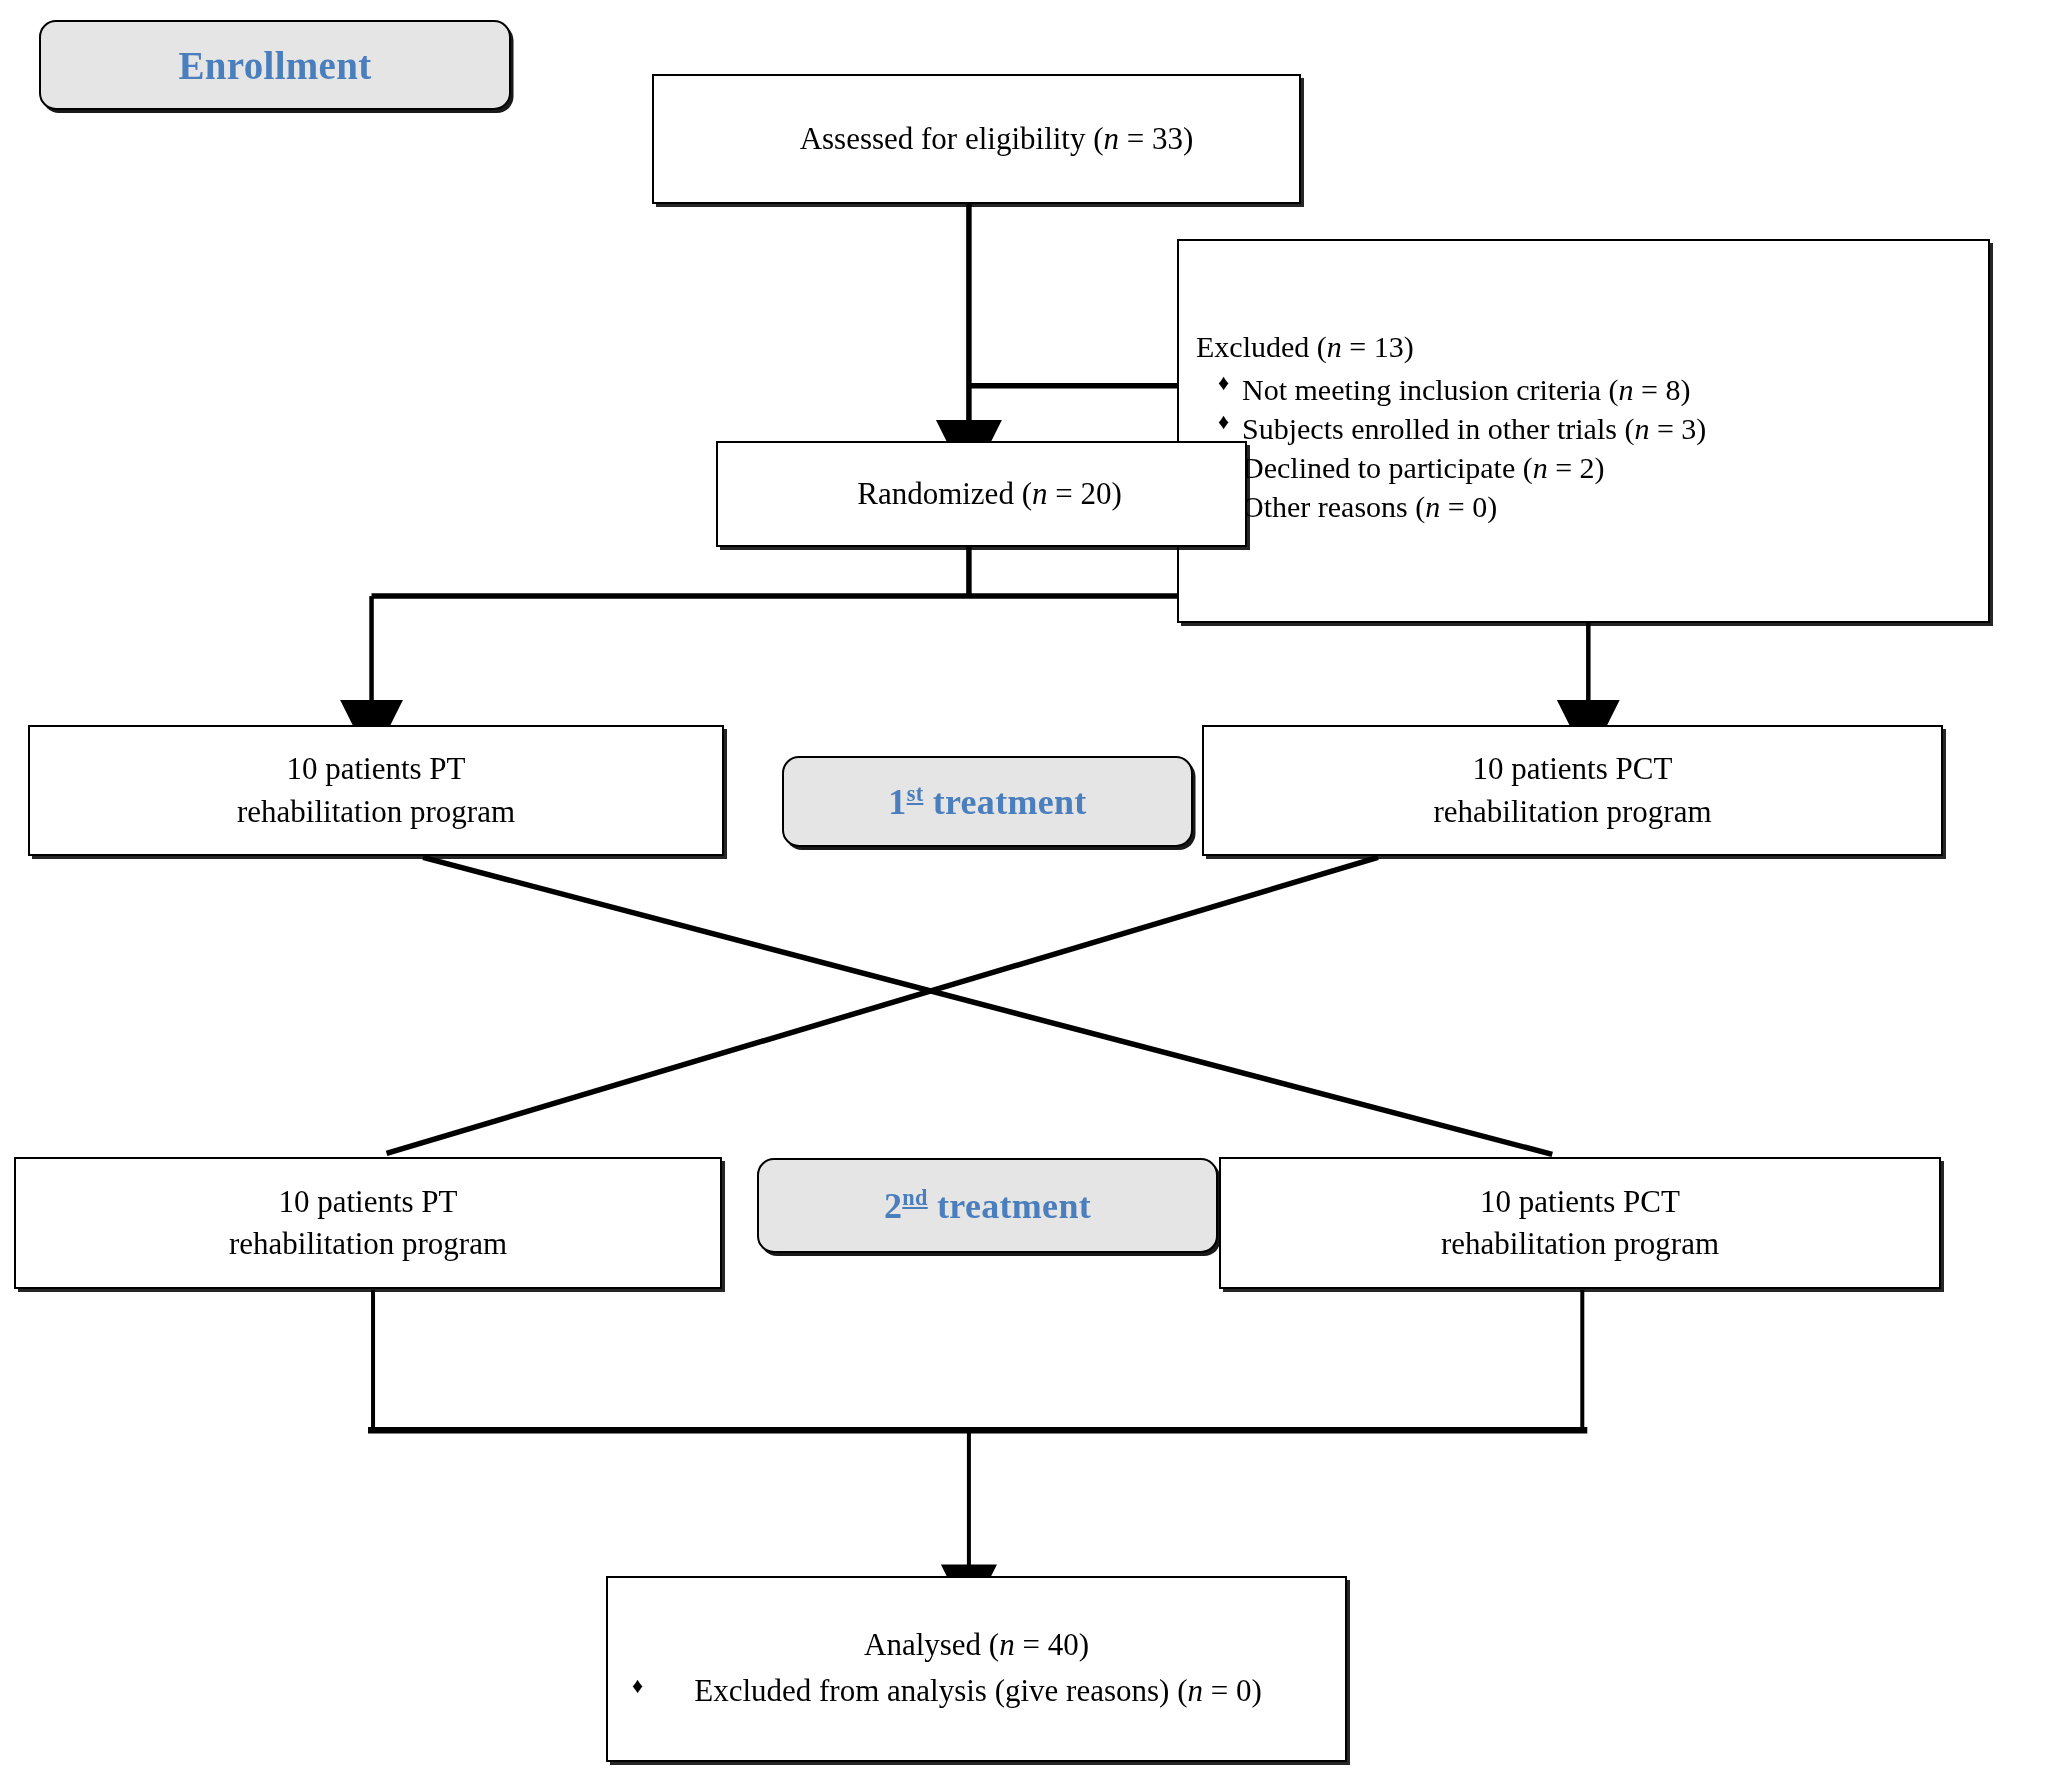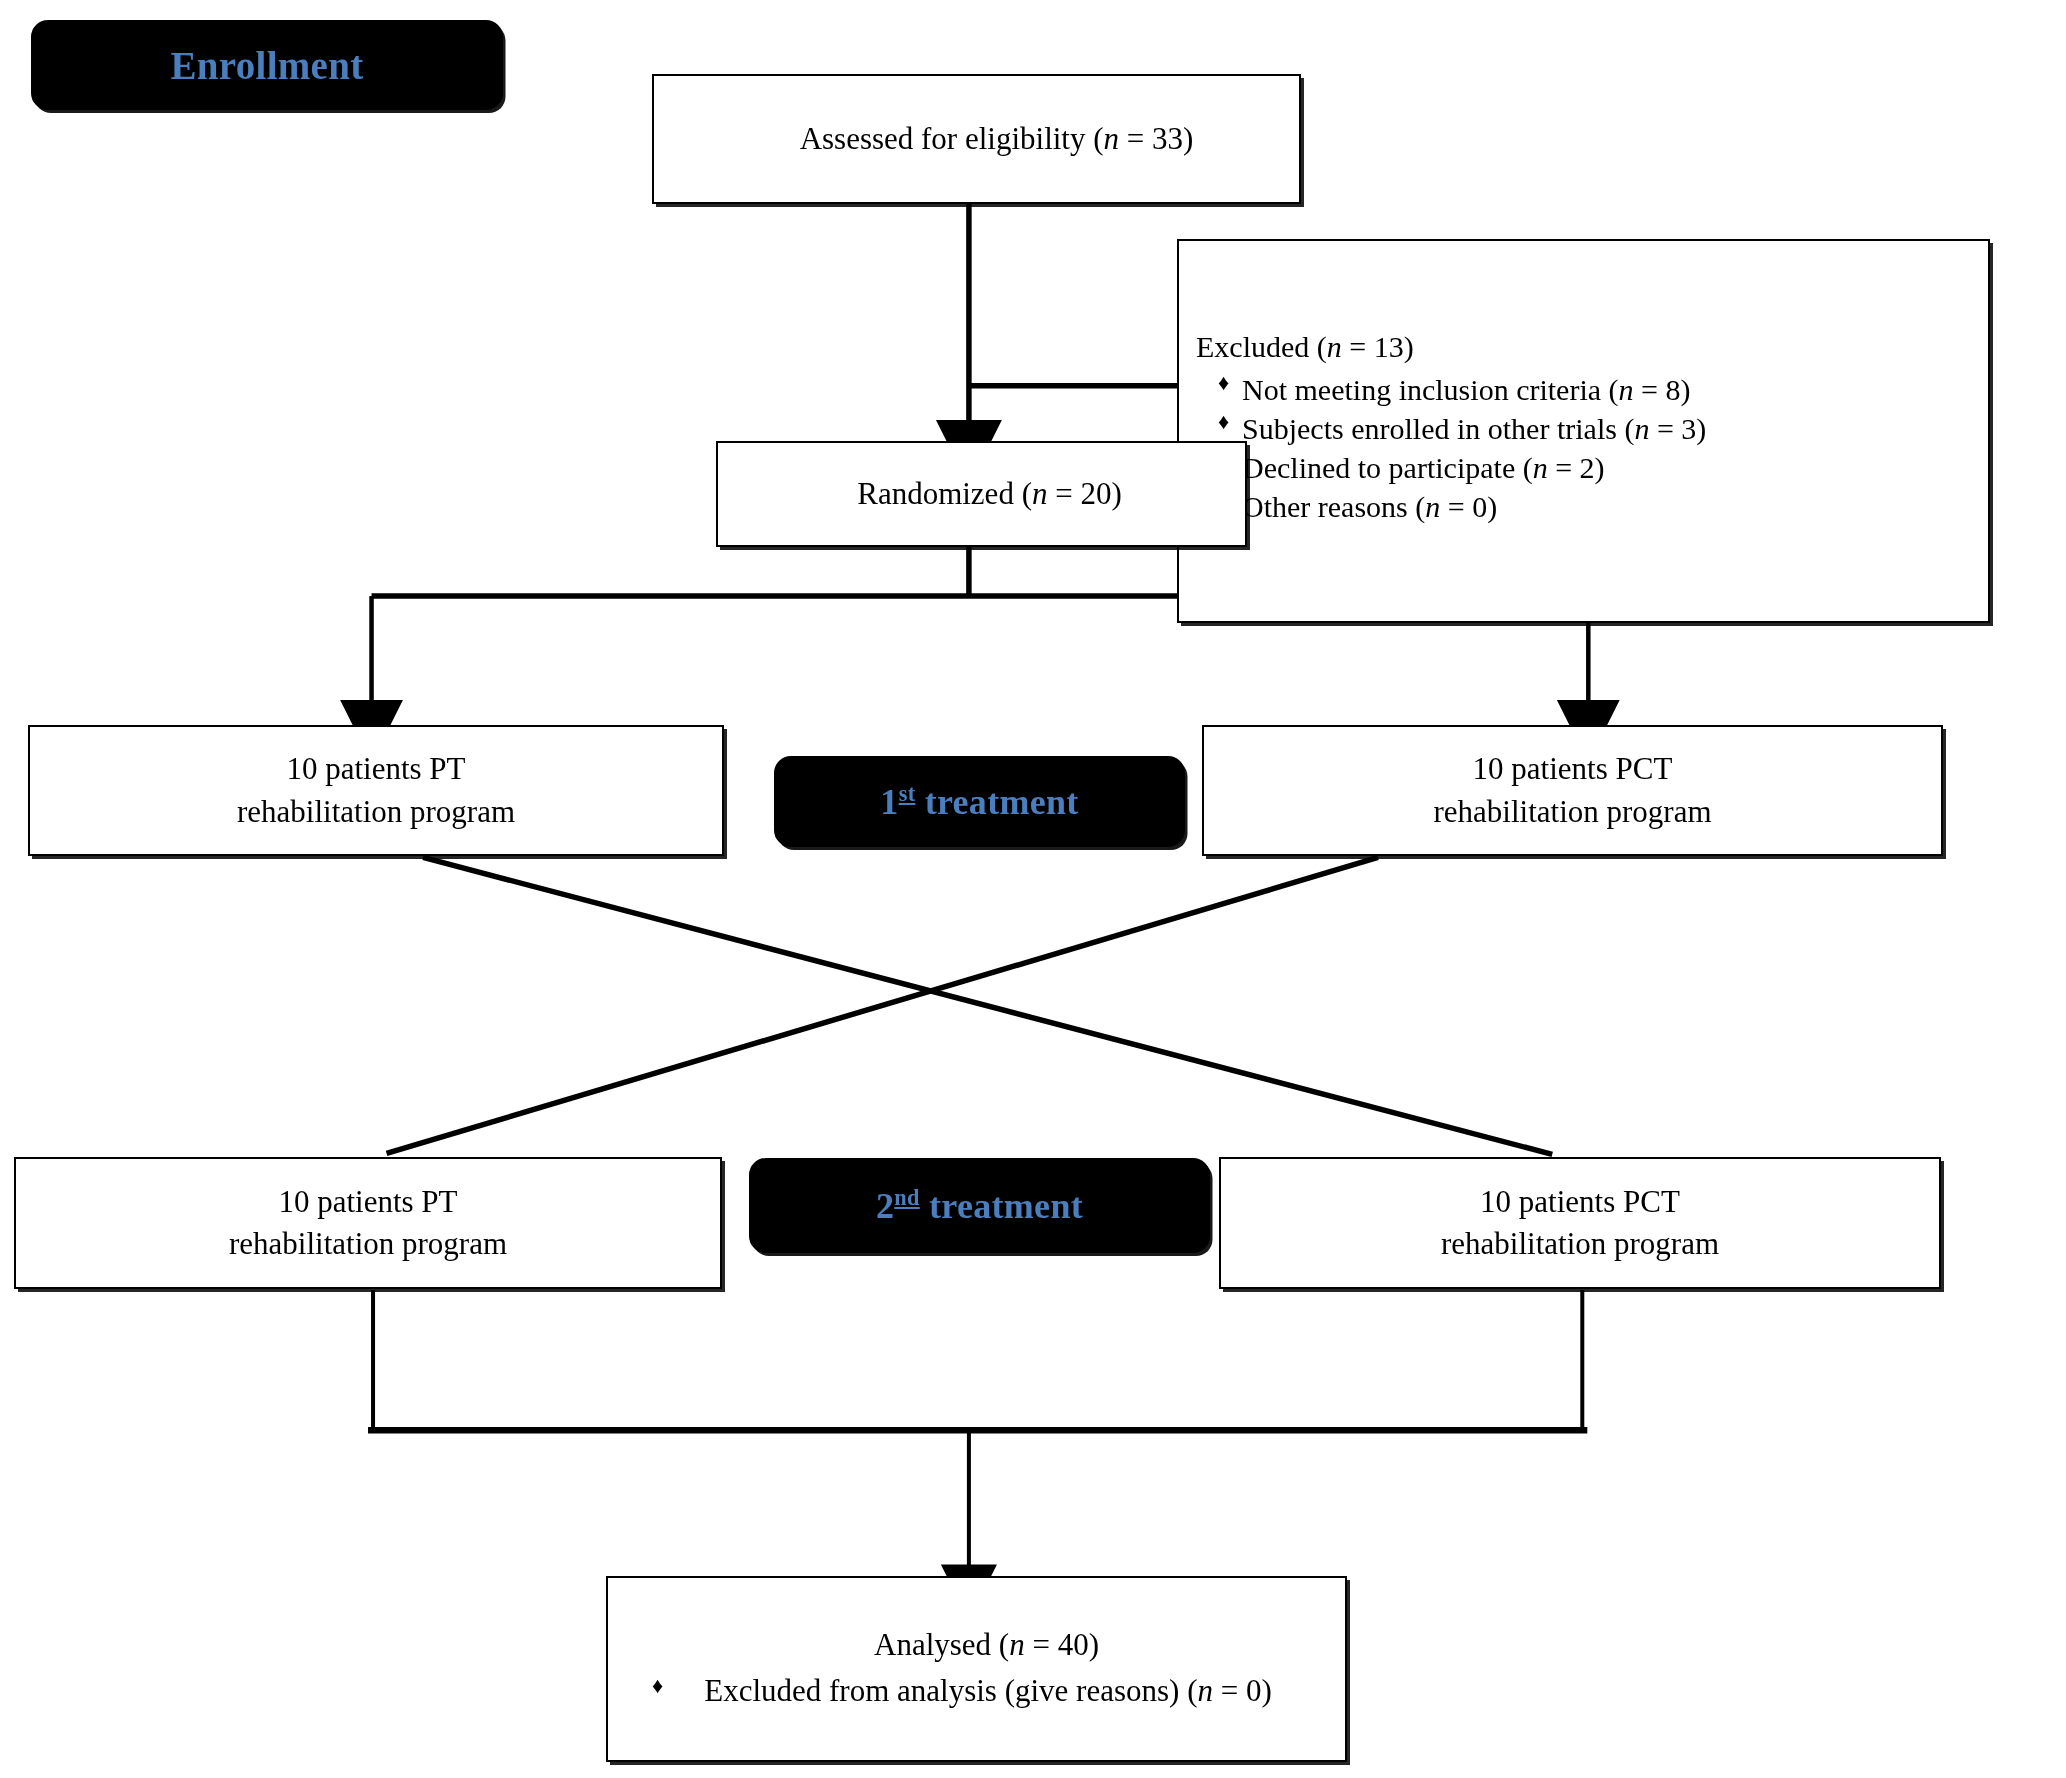--- a/index.html
+++ b/index.html
@@ -25,30 +25,31 @@
     display:flex;
     align-items:center;
     justify-content:center;
     text-align:center;
     color:#000000;
   }
   .box .inner{width:100%;padding:0 9px;box-sizing:border-box;}
 
   
   .badge{
-    background:#000000;
+    background:#e5e5e5;
     border:2.5px solid #000000;
     border-radius:17px;
     box-shadow:3px 3.5px 0 -0.5px rgba(0,0,0,0.9);
     display:flex;
     align-items:center;
     justify-content:center;
     color:#4a7ebc;
     font-weight:bold;
     letter-spacing:0.3px;
+    margin-left:8px;
   }
   .badge sup{font-size:.62em;vertical-align:super;line-height:0;text-decoration:underline;}
   .t-62{font-size:31px;line-height:1.36;}
   .t-72{font-size:36px;}
   .t-78{font-size:39px;}
 
   .ital{font-style:italic;}
 
   
   .exc-title{font-size:30px;margin:0 0 2px 0;}
@@ -188,21 +189,21 @@
   </div>
 
   <div class="node box t-62" style="left:1219px;top:1157px;width:722px;height:132px;">
     <div class="inner">
       <div>10 patients PCT</div>
       <div>rehabilitation program</div>
     </div>
   </div>
 
   <div class="node box" style="left:606px;top:1576px;width:741px;height:186px;">
-    <div class="inner" style="padding:0 22px;margin-left:20px;">
+    <div class="inner" style="padding:0 22px;">
       <div class="analysed-line1">
         <span>Analysed  (</span><span class="ital">n</span><span> = 40)</span>
       </div>
       <div class="analysed-line2">
         <span class="dia">♦</span><span>Excluded from analysis (give reasons) (</span><span class="ital">n</span><span> = 0)</span>
       </div>
     </div>
   </div>
 
 </div>

